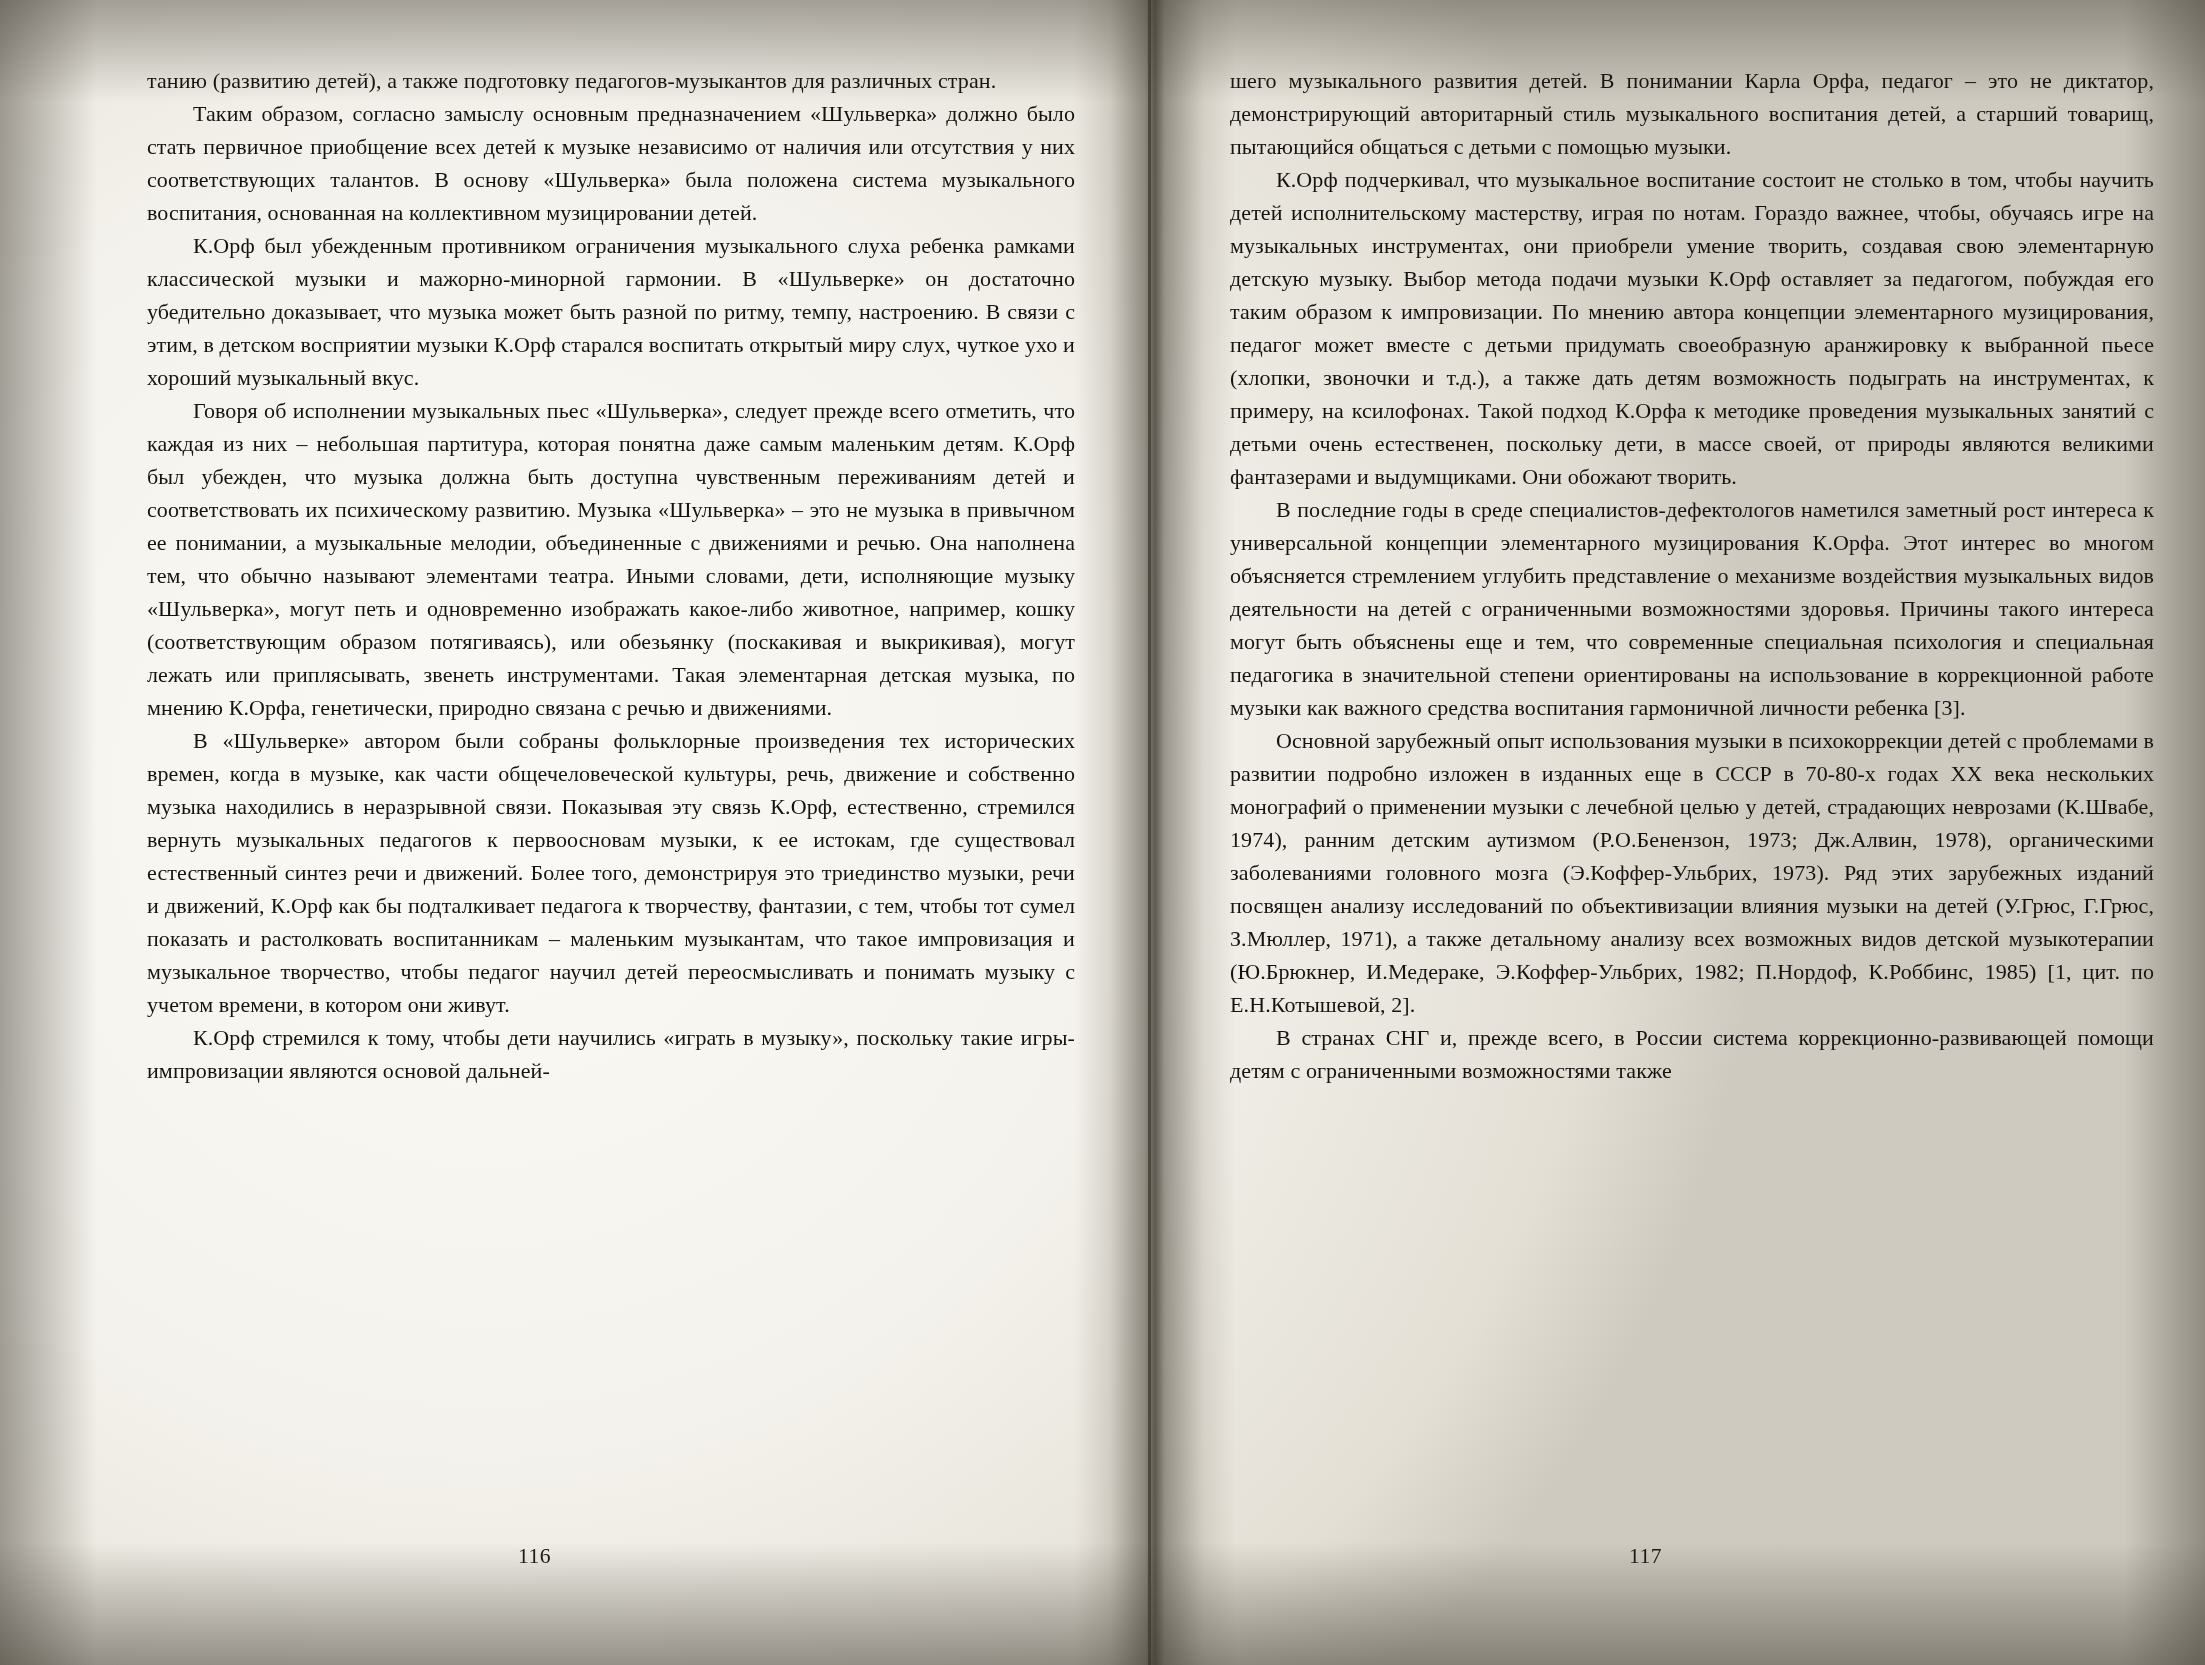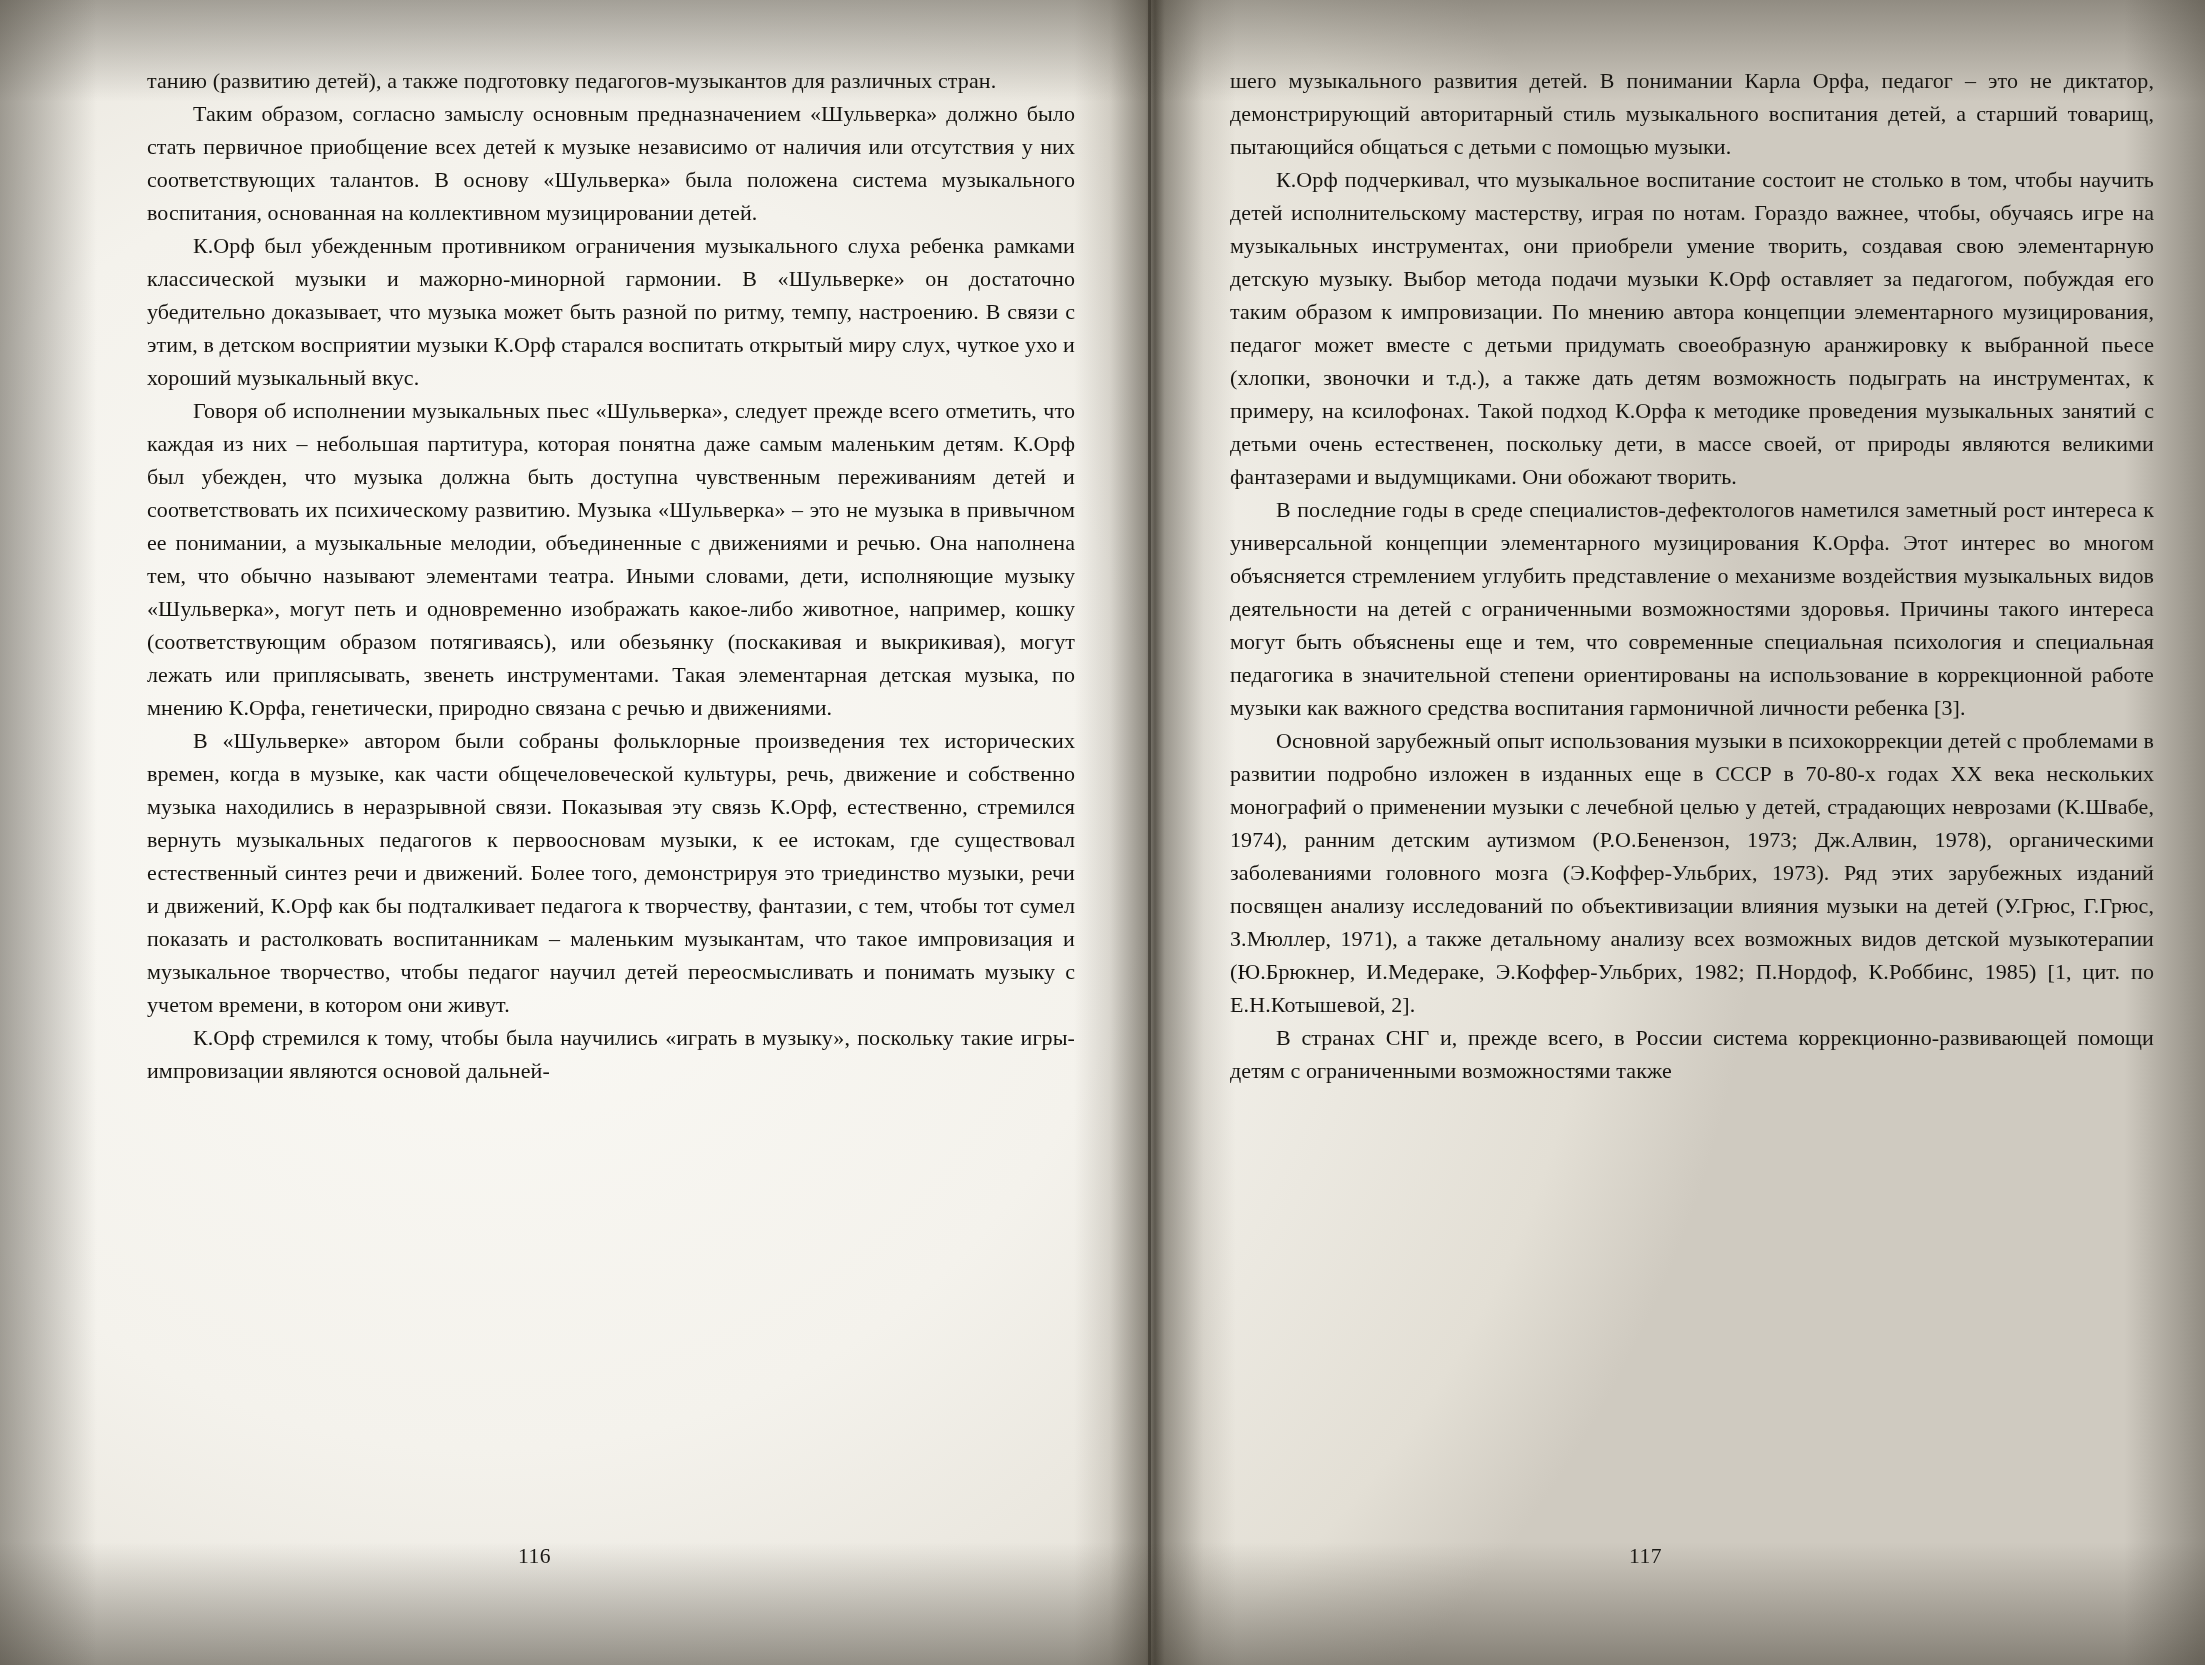--- a/index.html
+++ b/index.html
@@ -136,21 +136,21 @@
 <div class="spread">
   <div class="paper"></div>
 
   <div class="page page-left">
     <div class="textblock">
       <p class="noindent">танию (развитию детей), а также подготовку педагогов-музыкантов для различных стран.</p>
       <p class="indent">Таким образом, согласно замыслу основным предназначением «Шульверка» должно было стать первичное приобщение всех детей к музыке независимо от наличия или отсутствия у них соответствующих талантов. В основу «Шульверка» была положена система музыкального воспитания, основанная на коллективном музицировании детей.</p>
       <p class="indent">К.Орф был убежденным противником ограничения музыкального слуха ребенка рамками классической музыки и мажорно-минорной гармонии. В «Шульверке» он достаточно убедительно доказывает, что музыка может быть разной по ритму, темпу, настроению. В связи с этим, в детском восприятии музыки К.Орф старался воспитать открытый миру слух, чуткое ухо и хороший музыкальный вкус.</p>
       <p class="indent">Говоря об исполнении музыкальных пьес «Шульверка», следует прежде всего отметить, что каждая из них – небольшая партитура, которая понятна даже самым маленьким детям. К.Орф был убежден, что музыка должна быть доступна чувственным переживаниям детей и соответствовать их психическому развитию. Музыка «Шульверка» – это не музыка в привычном ее понимании, а музыкальные мелодии, объединенные с движениями и речью. Она наполнена тем, что обычно называют элементами театра. Иными словами, дети, исполняющие музыку «Шульверка», могут петь и одновременно изображать какое-либо животное, например, кошку (соответствующим образом потягиваясь), или обезьянку (поскакивая и выкрикивая), могут лежать или приплясывать, звенеть инструментами. Такая элементарная детская музыка, по мнению К.Орфа, генетически, природно связана с речью и движениями.</p>
       <p class="indent">В «Шульверке» автором были собраны фольклорные произведения тех исторических времен, когда в музыке, как части общечеловеческой культуры, речь, движение и собственно музыка находились в неразрывной связи. Показывая эту связь К.Орф, естественно, стремился вернуть музыкальных педагогов к первоосновам музыки, к ее истокам, где существовал естественный синтез речи и движений. Более того, демонстрируя это триединство музыки, речи и движений, К.Орф как бы подталкивает педагога к творчеству, фантазии, с тем, чтобы тот сумел показать и растолковать воспитанникам – маленьким музыкантам, что такое импровизация и музыкальное творчество, чтобы педагог научил детей переосмысливать и понимать музыку с учетом времени, в котором они живут.</p>
-      <p class="indent">К.Орф стремился к тому, чтобы была научились «играть в музыку», поскольку такие игры-импровизации являются основой дальней-</p>
+      <p class="indent">К.Орф стремился к тому, чтобы дети научились «играть в музыку», поскольку такие игры-импровизации являются основой дальней-</p>
     </div>
     <div class="folio">116</div>
   </div>
 
   <div class="page page-right">
     <div class="textblock">
       <p class="noindent">шего музыкального развития детей. В понимании Карла Орфа, педагог – это не диктатор, демонстрирующий авторитарный стиль музыкального воспитания детей, а старший товарищ, пытающийся общаться с детьми с помощью музыки.</p>
       <p class="indent">К.Орф подчеркивал, что музыкальное воспитание состоит не столько в том, чтобы научить детей исполнительскому мастерству, играя по нотам. Гораздо важнее, чтобы, обучаясь игре на музыкальных инструментах, они приобрели умение творить, создавая свою элементарную детскую музыку. Выбор метода подачи музыки К.Орф оставляет за педагогом, побуждая его таким образом к импровизации. По мнению автора концепции элементарного музицирования, педагог может вместе с детьми придумать своеобразную аранжировку к выбранной пьесе (хлопки, звоночки и т.д.), а также дать детям возможность подыграть на инструментах, к примеру, на ксилофонах. Такой подход К.Орфа к методике проведения музыкальных занятий с детьми очень естественен, поскольку дети, в массе своей, от природы являются великими фантазерами и выдумщиками. Они обожают творить.</p>
       <p class="indent">В последние годы в среде специалистов-дефектологов наметился заметный рост интереса к универсальной концепции элементарного музицирования К.Орфа. Этот интерес во многом объясняется стремлением углубить представление о механизме воздействия музыкальных видов деятельности на детей с ограниченными возможностями здоровья. Причины такого интереса могут быть объяснены еще и тем, что современные специальная психология и специальная педагогика в значительной степени ориентированы на использование в коррекционной работе музыки как важного средства воспитания гармоничной личности ребенка [3].</p>
       <p class="indent">Основной зарубежный опыт использования музыки в психокоррекции детей с проблемами в развитии подробно изложен в изданных еще в СССР в 70-80-х годах XX века нескольких монографий о применении музыки с лечебной целью у детей, страдающих неврозами (К.Швабе, 1974), ранним детским аутизмом (Р.О.Бенензон, 1973; Дж.Алвин, 1978), органическими заболеваниями головного мозга (Э.Коффер-Ульбрих, 1973). Ряд этих зарубежных изданий посвящен анализу исследований по объективизации влияния музыки на детей (У.Грюс, Г.Грюс, З.Мюллер, 1971), а также детальному анализу всех возможных видов детской музыкотерапии (Ю.Брюкнер, И.Медераке, Э.Коффер-Ульбрих, 1982; П.Нордоф, К.Роббинс, 1985) [1, цит. по Е.Н.Котышевой, 2].</p>

